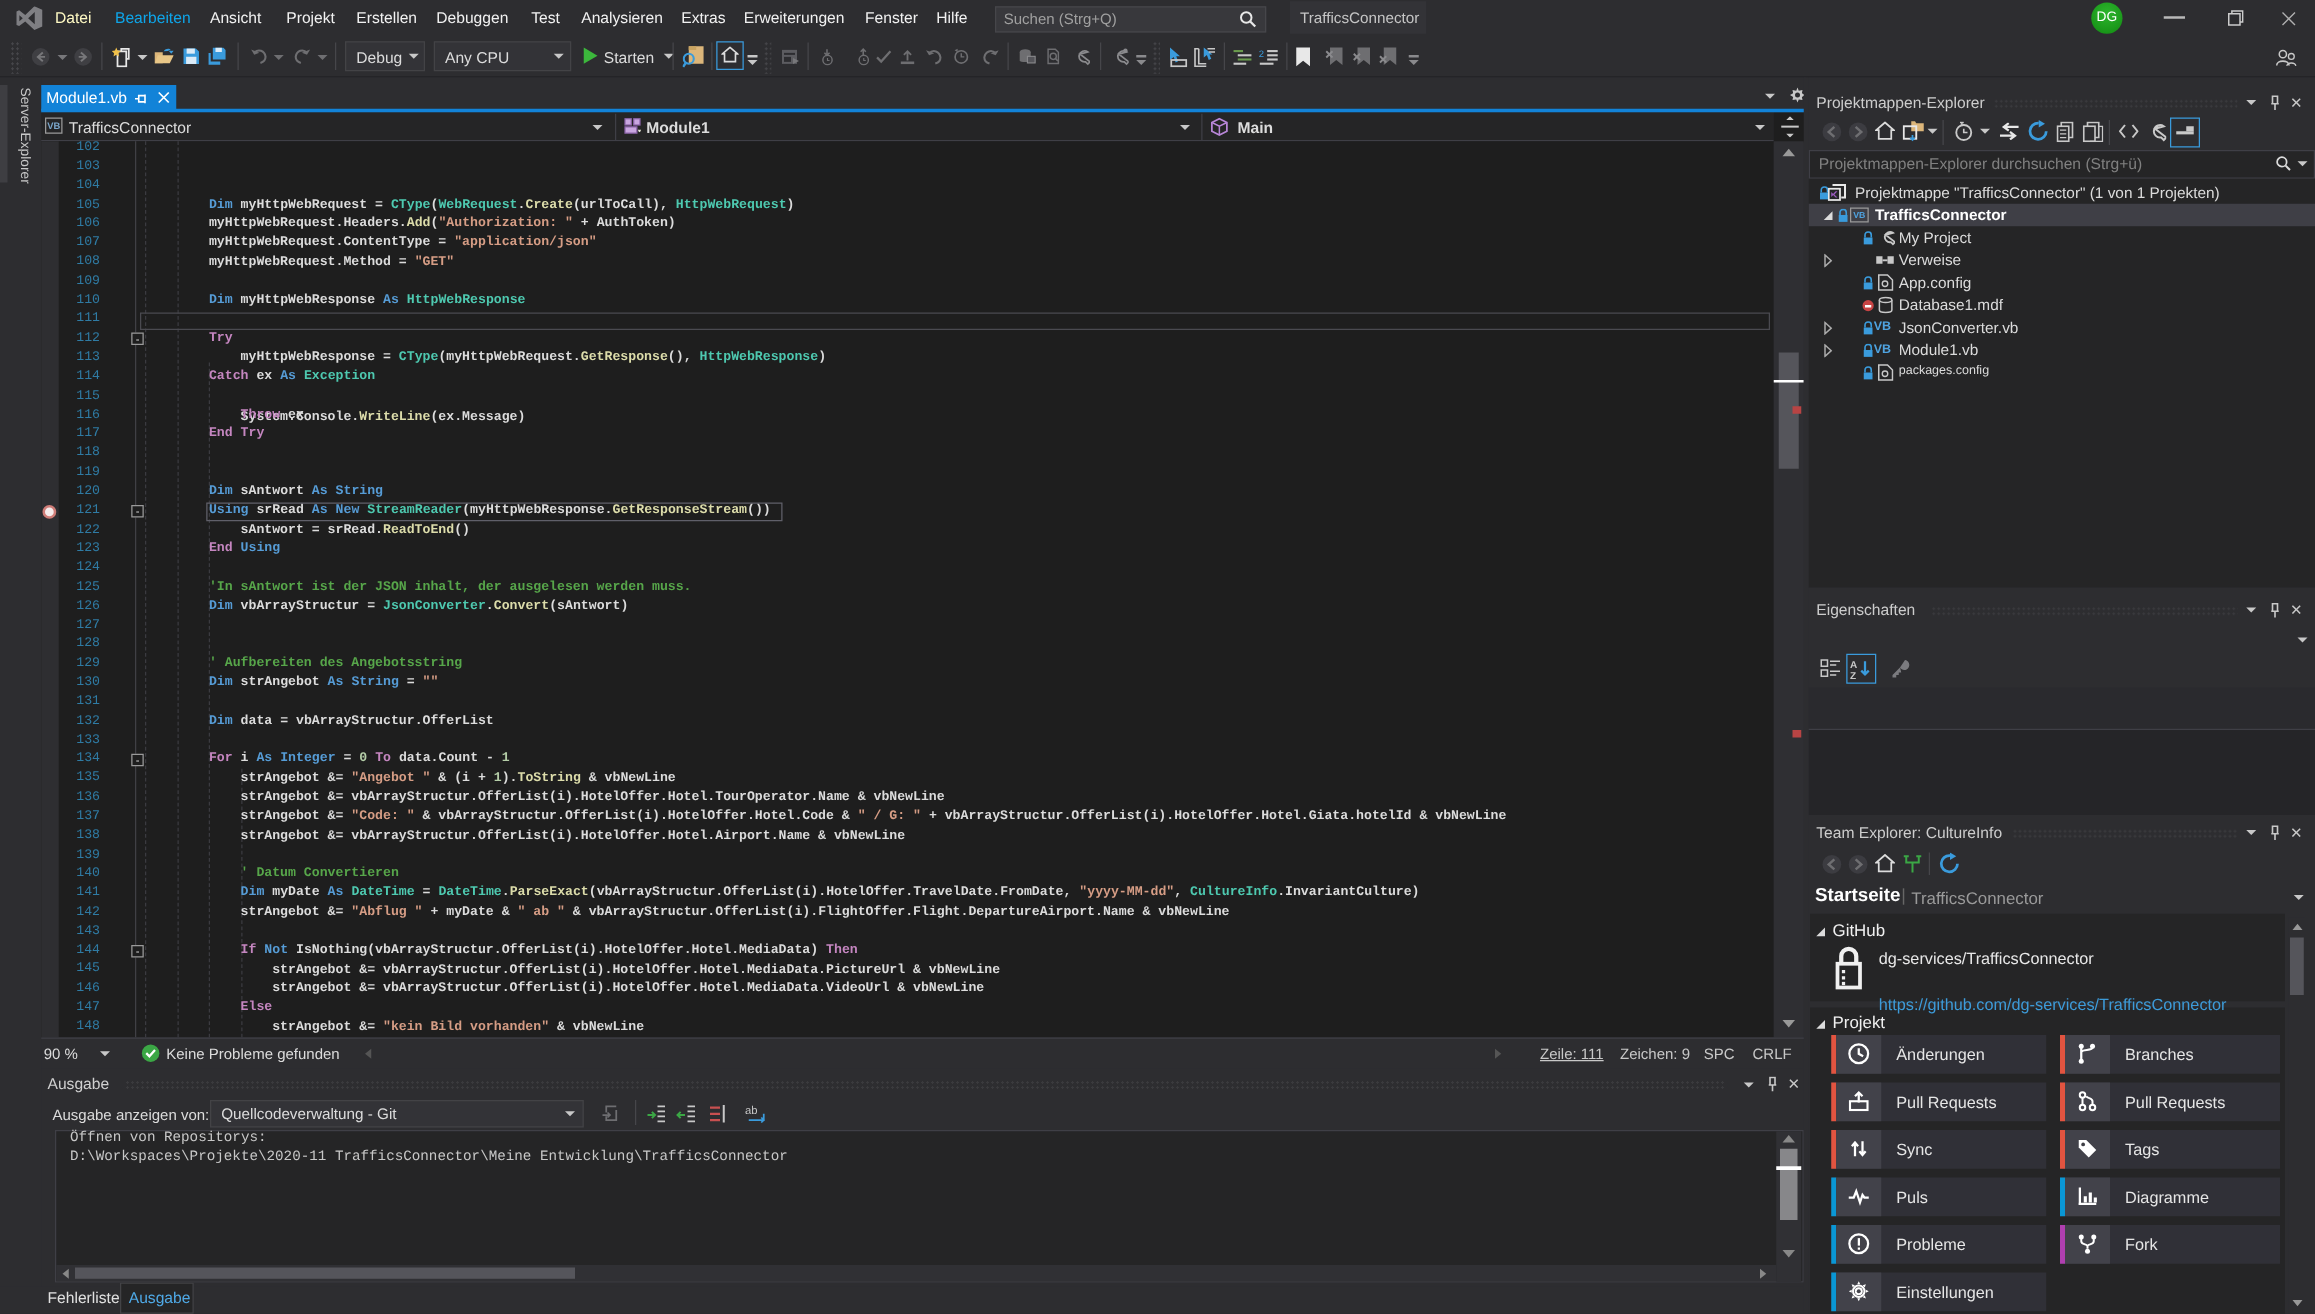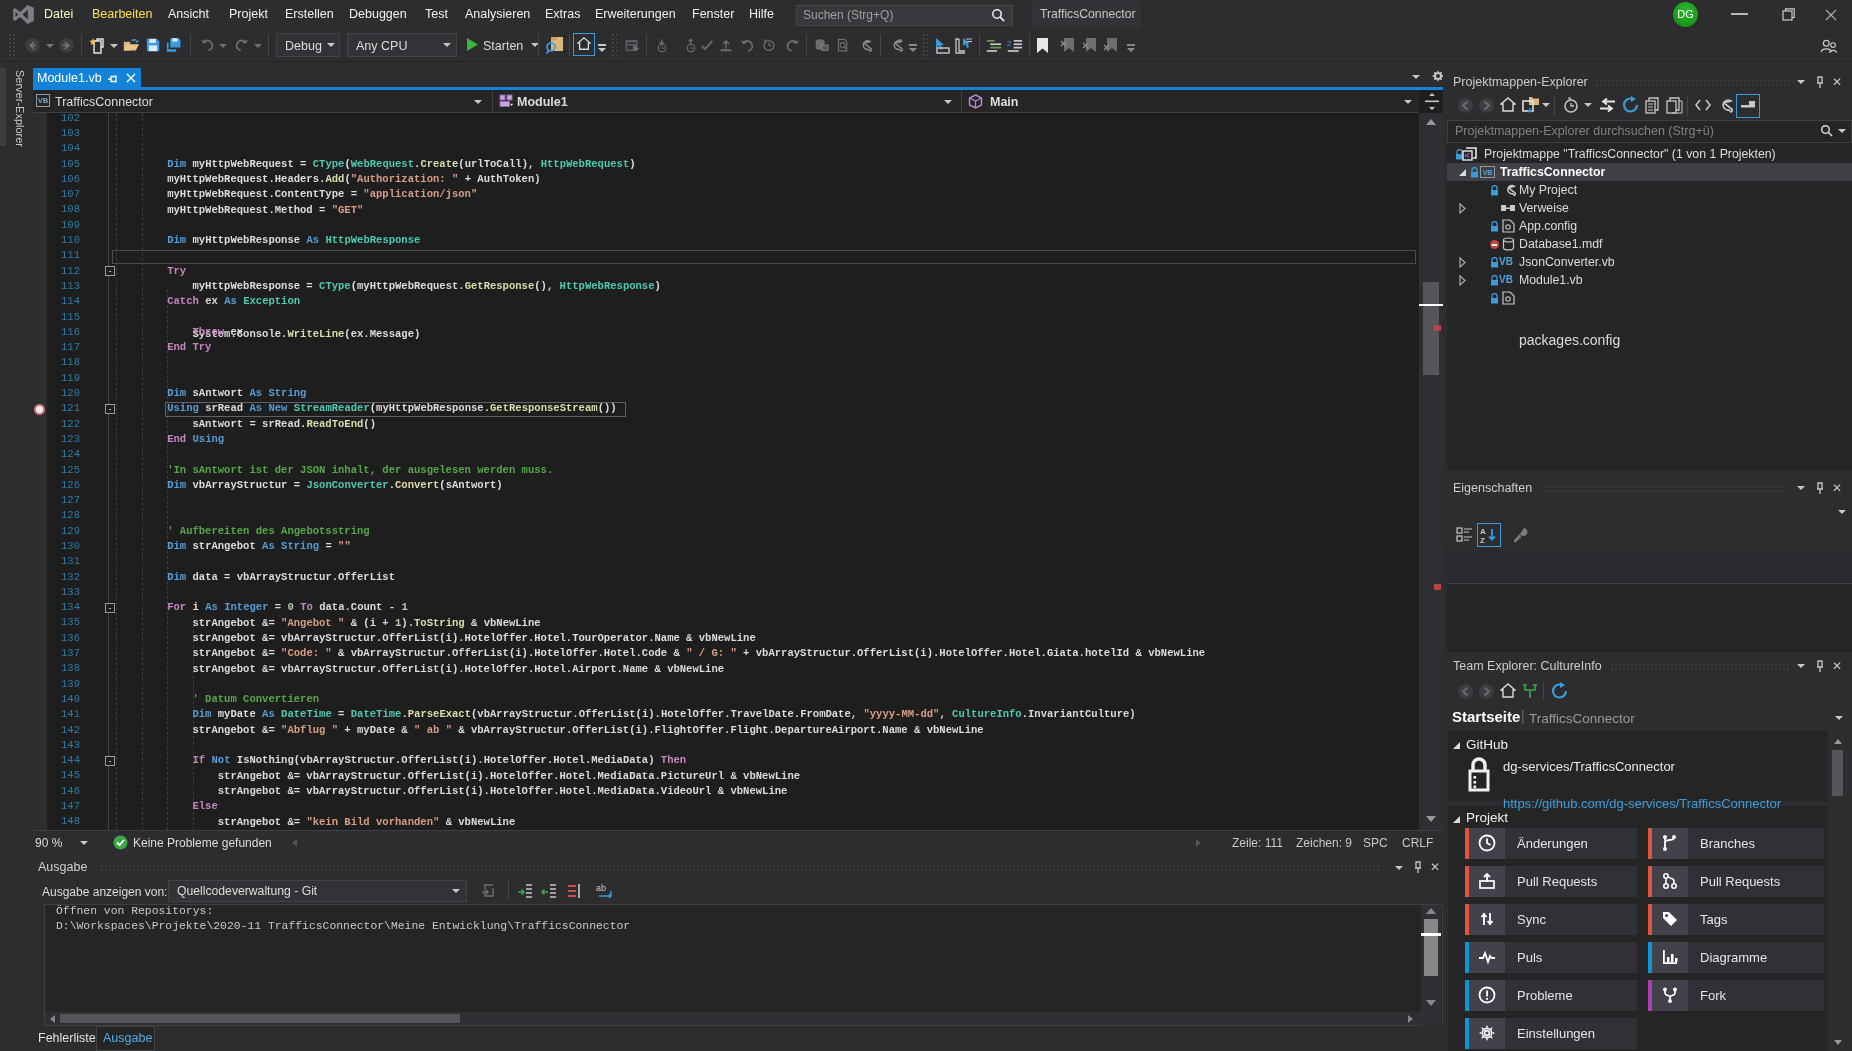--- a/index.html
+++ b/index.html
@@ -9,21 +9,21 @@
 .mono{font-family:"Liberation Mono",monospace;}
 .chev{width:0;height:0;border-left:4px solid transparent;border-right:4px solid transparent;border-top:4px solid #c8c8c8;}
 .combo{background:#333337;border:1px solid #434346;color:#dcdcdc;font-size:12.5px;}
 .dotgrip{background-image:radial-gradient(#46464a 1px,transparent 1px);background-size:4px 4px;}
 </style></head><body>
 <div class="ab" style="left:0;top:0;width:1852px;height:28px;background:#2d2d30;"></div>
 <svg class="ab" style="left:12px;top:5px" width="23" height="19" viewBox="0 0 23 19">
 <path d="M15.5 0 L8.2 6.9 L3.3 3.2 L1.2 4.1 L1.2 14.9 L3.3 15.8 L8.2 12.1 L15.5 19 L21.8 16.2 L21.8 2.8 Z M3.5 7.1 L6.2 9.5 L3.5 11.9 Z M10.5 9.5 L15.8 4.6 L15.8 14.4 Z" fill="#7f7f83"></path>
   </svg>
 <div class="ab txt" style="left:44px;top:7px;color:#fef9c3;">Datei</div>
-<div class="ab txt" style="left:92px;top:7px;color:#fde047;">Bearbeiten</div>
+<div class="ab txt" style="left:92px;top:7px;color:#0ea5e9;">Bearbeiten</div>
 <div class="ab txt" style="left:168px;top:7px;color:#f1f1f1;">Ansicht</div>
 <div class="ab txt" style="left:229px;top:7px;color:#f1f1f1;">Projekt</div>
 <div class="ab txt" style="left:285px;top:7px;color:#f1f1f1;">Erstellen</div>
 <div class="ab txt" style="left:349px;top:7px;color:#f1f1f1;">Debuggen</div>
 <div class="ab txt" style="left:425px;top:7px;color:#f1f1f1;">Test</div>
 <div class="ab txt" style="left:465px;top:7px;color:#f1f1f1;">Analysieren</div>
 <div class="ab txt" style="left:545px;top:7px;color:#f1f1f1;">Extras</div>
 <div class="ab txt" style="left:595px;top:7px;color:#f1f1f1;">Erweiterungen</div>
 <div class="ab txt" style="left:692px;top:7px;color:#f1f1f1;">Fenster</div>
 <div class="ab txt" style="left:749px;top:7px;color:#f1f1f1;">Hilfe</div>
@@ -326,21 +326,21 @@
 <div class="ab" style="left:33px;top:830px;width:1412px;height:25px;background:#2d2d30;border-top:1px solid #3f3f46;"></div>
 <div class="ab txt" style="left:35px;top:836px;font-size:12px;">90 %</div>
 <div class="ab chev" style="left:80px;top:841px;"></div>
 <svg class="ab" style="left:113px;top:835px" width="15" height="15" viewBox="0 0 15 15">
     <circle cx="7.5" cy="7.5" r="7" fill="#3ba745"></circle>
     <path d="M4 7.5 L6.5 10 L11 5" stroke="#fff" stroke-width="1.8" fill="none"></path>
   </svg>
 <div class="ab txt" style="left:133px;top:836px;font-size:12px;">Keine Probleme gefunden</div>
 <div class="ab" style="left:292px;top:839px;width:0;height:0;border-top:4px solid transparent;border-bottom:4px solid transparent;border-right:5px solid #555;"></div>
 <div class="ab" style="left:1196px;top:839px;width:0;height:0;border-top:4px solid transparent;border-bottom:4px solid transparent;border-left:5px solid #555;"></div>
-<div class="ab txt" style="left:1232px;top:836px;font-size:12px;color:#c8c8c8;">Zeile: 111</div>
+<div class="ab txt" style="left:1232px;top:836px;font-size:12px;color:#c8c8c8;text-decoration:underline;">Zeile: 111</div>
 <div class="ab txt" style="left:1296px;top:836px;font-size:12px;color:#c8c8c8;">Zeichen: 9</div>
 <div class="ab txt" style="left:1363px;top:836px;font-size:12px;color:#c8c8c8;">SPC</div>
 <div class="ab txt" style="left:1402px;top:836px;font-size:12px;color:#c8c8c8;">CRLF</div>
 <div class="ab" style="left:33px;top:855px;width:1412px;height:174px;background:#2d2d30;"></div>
 <div class="ab txt" style="left:38px;top:860px;font-size:12.5px;color:#d0d0d0;">Ausgabe</div>
 <div class="ab dotgrip" style="left:100px;top:864px;width:1280px;height:8px;opacity:0.5;"></div>
 <div class="ab chev" style="left:1395px;top:866px;"></div>
 <svg class="ab" style="left:1412px;top:861px" width="12" height="13" viewBox="0 0 12 13">
     <path d="M4 1 L8 1 L8 7 L4 7 Z M3 7 L9 7 M6 7 L6 12" stroke="#c8c8c8" stroke-width="1.3" fill="none"></path>
   </svg>
@@ -530,21 +530,21 @@
 <div class="ab" style="left:1499px;top:274px;color:#4fa3e0;font-size:10px;font-weight:bold;">VB</div>
 <div class="ab txt" style="left:1519px;top:273px;font-size:12.3px;">Module1.vb</div>
 <svg class="ab" style="left:1490px;top:293px" width="9" height="11" viewBox="0 0 9 11">
     <path d="M2 5 L2 3 A2.5 2.5 0 0 1 7 3 L7 5" stroke="#3a9bdc" stroke-width="1.3" fill="none"></path>
     <rect x="1" y="5" width="7" height="5.5" fill="#3a9bdc"></rect>
   </svg>
 <svg class="ab" style="left:1502px;top:291px" width="13" height="14" viewBox="0 0 13 14">
     <path d="M1 1 L8 1 L12 5 L12 13 L1 13 Z" fill="none" stroke="#c8c8c8" stroke-width="1.2"></path>
     <circle cx="6" cy="8" r="2.2" fill="none" stroke="#c8c8c8" stroke-width="1.1"></circle>
   </svg>
-<div class="ab txt" style="left:1519px;top:291px;font-size:14px;margin-top:41px;">packages.config</div>
+<div class="ab txt" style="left:1519px;top:291px;font-size:10px;">packages.config</div>
 <div class="ab txt" style="left:1453px;top:481px;font-size:12.5px;color:#cccccc;">Eigenschaften</div>
 <div class="ab chev" style="left:1797px;top:486px;"></div>
 <svg class="ab" style="left:1814px;top:482px" width="12" height="13" viewBox="0 0 12 13">
     <path d="M4 1 L8 1 L8 7 L4 7 Z M3 7 L9 7 M6 7 L6 12" stroke="#c8c8c8" stroke-width="1.3" fill="none"></path>
   </svg>
 <div class="ab" style="left:1832px;top:481px;color:#c8c8c8;font-size:12px;">✕</div>
 <div class="ab dotgrip" style="left:1545px;top:485px;width:245px;height:8px;opacity:0.5;"></div>
 <div class="ab chev" style="left:1838px;top:510px;"></div>
 <svg class="ab" style="left:1456px;top:526px" width="18" height="18" viewBox="0 0 18 18">
     <rect x="1" y="2" width="5" height="5" fill="none" stroke="#c8c8c8" stroke-width="1.2"></rect>

